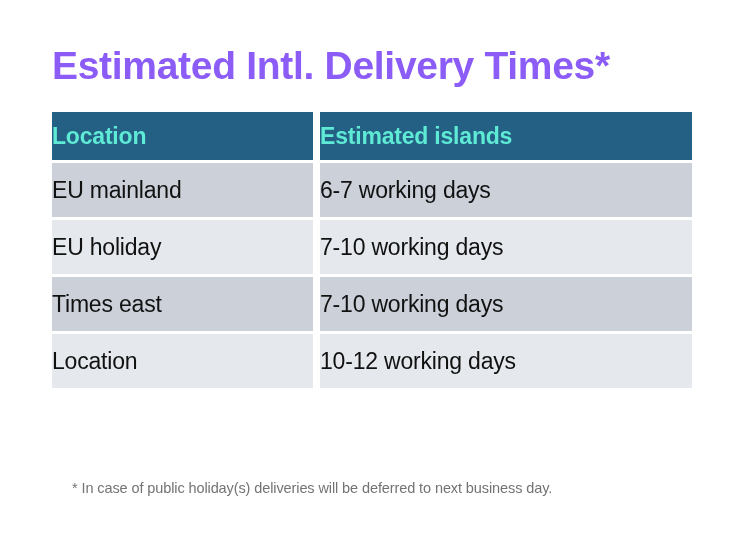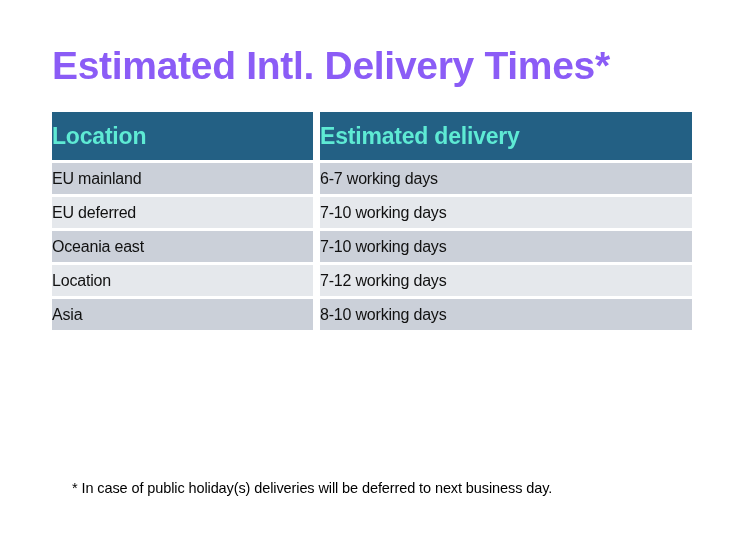--- a/index.html
+++ b/index.html
@@ -75,22 +75,22 @@
 
   .row-gap-cell {
     height: 3px;
     background: #ffffff;
     padding: 0;
     font-size: 0;
     line-height: 0;
   }
 
   .body-cell {
-    height: 31px;
-    font-size: 16px;
+    height: 54px;
+    font-size: 23px;
     font-weight: 400;
     color: #111111;
     text-align: left;
     padding-left: 15px;
     letter-spacing: -0.2px;
     white-space: nowrap;
   }
 
   .row-odd .body-cell {
     background: #cbd0d9;
@@ -98,21 +98,21 @@
   .row-even .body-cell {
     background: #e5e8ec;
   }
 
   .footnote {
     position: absolute;
     left: 72px;
     top: 480px;
     font-size: 14.5px;
     font-weight: 400;
-    color: #000000;
+    color: #737373;
     letter-spacing: -0.1px;
     white-space: nowrap;
   }
 </style>
 </head>
 <body>
 
 <div class="page">
 
   <div class="page-title">Estimated Intl. Delivery Times*</div>
@@ -120,21 +120,21 @@
   <table class="delivery-table">
     <colgroup>
       <col class="col-location">
       <col class="col-gap">
       <col class="col-delivery">
     </colgroup>
     <thead>
       <tr>
         <th class="head-cell">Location</th>
         <th class="col-gap"></th>
-        <th class="head-cell">Estimated delivery</th>
+        <th class="head-cell">Estimated islands</th>
       </tr>
     </thead>
     <tbody>
       <tr>
         <td class="row-gap-cell"></td>
         <td class="row-gap-cell col-gap"></td>
         <td class="row-gap-cell"></td>
       </tr>
 
       <tr class="row-odd">
@@ -142,57 +142,52 @@
         <td class="col-gap"></td>
         <td class="body-cell">6-7 working days</td>
       </tr>
       <tr>
         <td class="row-gap-cell"></td>
         <td class="row-gap-cell col-gap"></td>
         <td class="row-gap-cell"></td>
       </tr>
 
       <tr class="row-even">
-        <td class="body-cell">EU deferred</td>
+        <td class="body-cell">EU holiday</td>
         <td class="col-gap"></td>
         <td class="body-cell">7-10 working days</td>
       </tr>
       <tr>
         <td class="row-gap-cell"></td>
         <td class="row-gap-cell col-gap"></td>
         <td class="row-gap-cell"></td>
       </tr>
 
       <tr class="row-odd">
-        <td class="body-cell">Oceania east</td>
+        <td class="body-cell">Times east</td>
         <td class="col-gap"></td>
         <td class="body-cell">7-10 working days</td>
       </tr>
       <tr>
         <td class="row-gap-cell"></td>
         <td class="row-gap-cell col-gap"></td>
         <td class="row-gap-cell"></td>
       </tr>
 
       <tr class="row-even">
         <td class="body-cell">Location</td>
         <td class="col-gap"></td>
-        <td class="body-cell">7-12 working days</td>
+        <td class="body-cell">10-12 working days</td>
       </tr>
       <tr>
         <td class="row-gap-cell"></td>
         <td class="row-gap-cell col-gap"></td>
         <td class="row-gap-cell"></td>
       </tr>
 
-      <tr class="row-odd">
-        <td class="body-cell">Asia</td>
-        <td class="col-gap"></td>
-        <td class="body-cell">8-10 working days</td>
-      </tr>
       <tr>
         <td class="row-gap-cell"></td>
         <td class="row-gap-cell col-gap"></td>
         <td class="row-gap-cell"></td>
       </tr>
 
     </tbody>
   </table>
 
   <div class="footnote">* In case of public holiday(s) deliveries will be deferred to next business day.</div>

